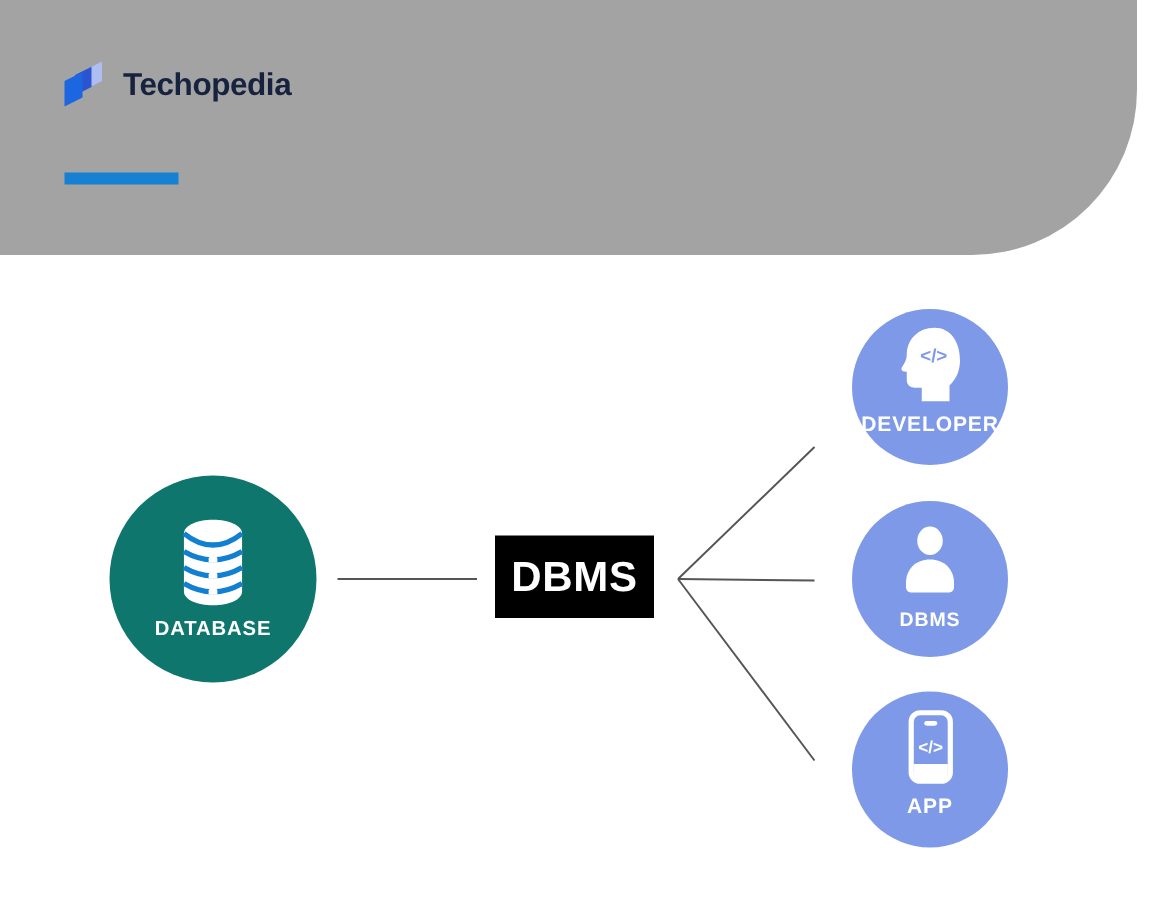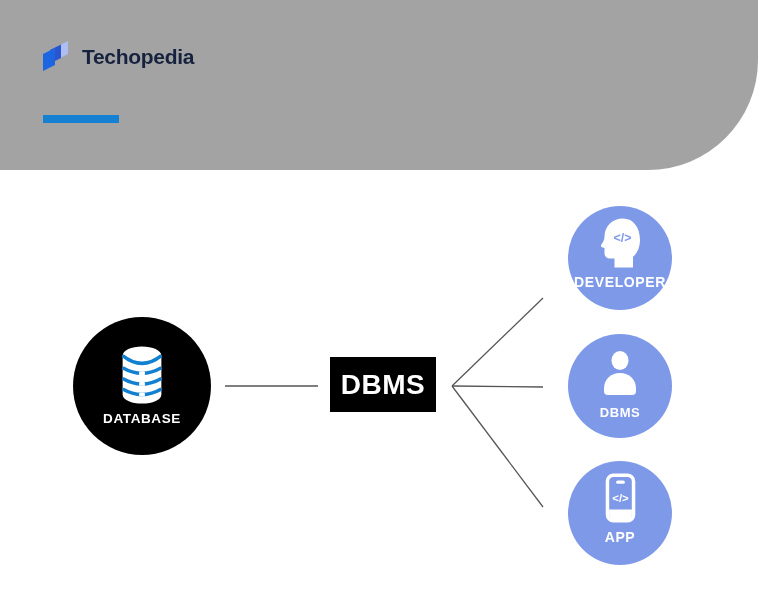--- a/index.html
+++ b/index.html
@@ -22,21 +22,21 @@
   .accent-bar{position:absolute;left:43px;top:115px;width:76px;height:8px;background:#1680d2;}
   
   .lines{position:absolute;left:0;top:0;width:768px;height:606px;pointer-events:none;}
   .lines line{stroke:#555555;stroke-width:1.3;}
   
   .node{
     position:absolute;border-radius:50%;
     display:flex;flex-direction:column;align-items:center;
   }
   .node-label{color:#ffffff;font-weight:bold;letter-spacing:0.6px;}
-  .source{left:73px;top:317px;width:138px;height:138px;background:#000000;}
+  .source{left:73px;top:317px;width:138px;height:138px;background:#0f766e;}
   .source .icon{margin-top:27px;width:58px;height:62px;}
   .source .node-label{margin-top:5px;font-size:13.5px;}
   .hub{
     position:absolute;left:330px;top:357px;width:106px;height:55px;background:#000000;
     color:#ffffff;font-weight:bold;font-size:28px;letter-spacing:0.5px;
     display:flex;align-items:center;justify-content:center;
   }
   .target{width:104px;height:104px;background:#7e99e8;}
   .dev{left:568px;top:206px;}
   .usr{left:568px;top:334px;}

